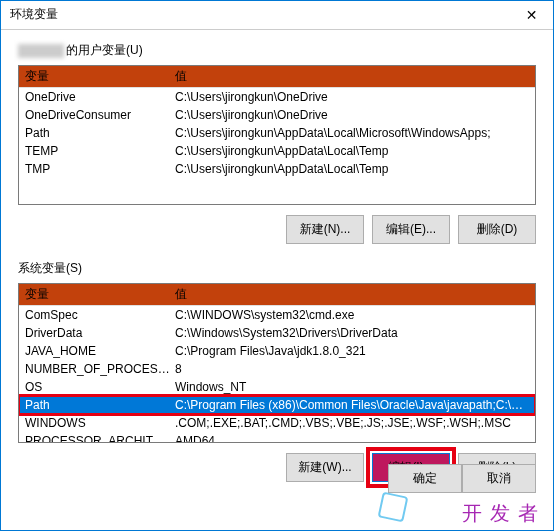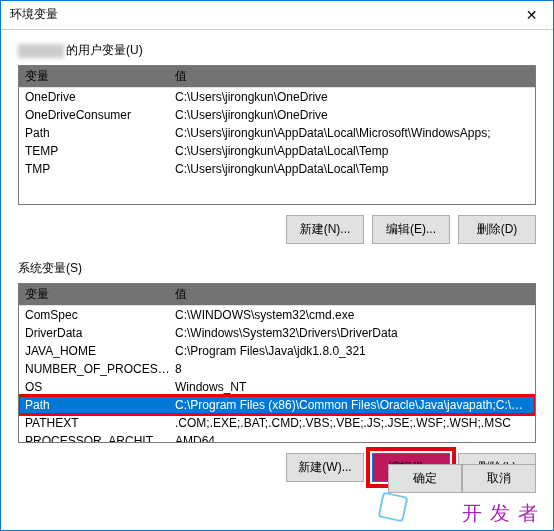--- a/index.html
+++ b/index.html
@@ -51,21 +51,21 @@
       height: 140px;
       overflow: hidden;
       position: relative;
     }
     .list-header, .list-row {
       display: flex;
       padding: 2px 6px;
       font-size: 12px;
     }
     .list-header {
-      background: #737373;
+      background: #c2410c;
       border-bottom: 1px solid #e0e0e0;
       color: #000;
     }
     .col-name { width: 150px; flex-shrink: 0; white-space: nowrap; overflow: hidden; text-overflow: ellipsis; padding-right: 4px; }
     .col-value { flex: 1; white-space: nowrap; overflow: hidden; text-overflow: ellipsis; }
     .list-body { overflow-y: scroll; height: calc(100% - 20px); }
     .list-row { color: #000; }
     .list-row.selected {
       background: #0078d7;
       color: #fff;
@@ -224,21 +224,21 @@
         </div>
         <div class="list-row">
           <div class="col-name">OS</div>
           <div class="col-value">Windows_NT</div>
         </div>
         <div class="list-row selected highlighted">
           <div class="col-name">Path</div>
           <div class="col-value">C:\Program Files (x86)\Common Files\Oracle\Java\javapath;C:\Win...</div>
         </div>
         <div class="list-row">
-          <div class="col-name">PATHEXT</div>
+          <div class="col-name">WINDOWS</div>
           <div class="col-value">.COM;.EXE;.BAT;.CMD;.VBS;.VBE;.JS;.JSE;.WSF;.WSH;.MSC</div>
         </div>
         <div class="list-row">
           <div class="col-name">PROCESSOR_ARCHITECTURE</div>
           <div class="col-value">AMD64</div>
         </div>
       </div>
   </div>
 
   <div class="btnrow" style="margin-bottom:0;">

